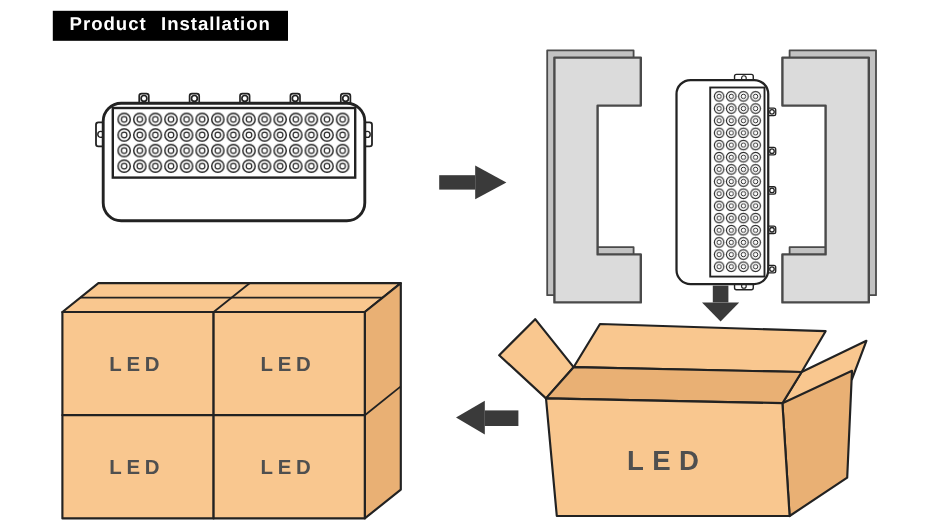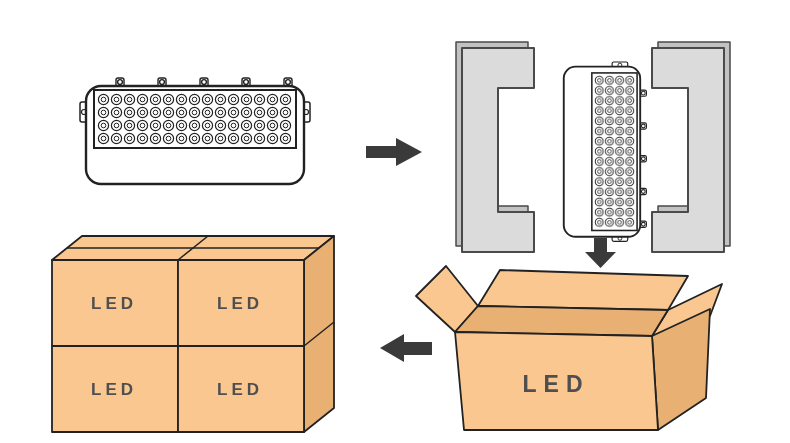--- a/index.html
+++ b/index.html
@@ -28,20 +28,23 @@
     fill:var(--label-text,#4F4F4F);
     font-family:"Liberation Sans", sans-serif;
     font-weight:bold;
   }
 </style>
 </head>
 <body>
 
 <div class="stage">
 
+  <div class="banner">
+    <span>Product Installation</span>
+  </div>
 
   <svg class="diagram" width="790" height="443" viewBox="0 0 790 443">
 
     <defs>
       <pattern id="ledpat" x="17" y="17" width="13" height="13" patternUnits="userSpaceOnUse">
         <circle cx="6.5" cy="6.5" r="5.1" fill="#ffffff" stroke="#222222" stroke-width="1.2"></circle>
         <circle cx="6.5" cy="6.5" r="2.3" fill="#ffffff" stroke="#222222" stroke-width="1"></circle>
       </pattern>
 
       <g id="lamp">

